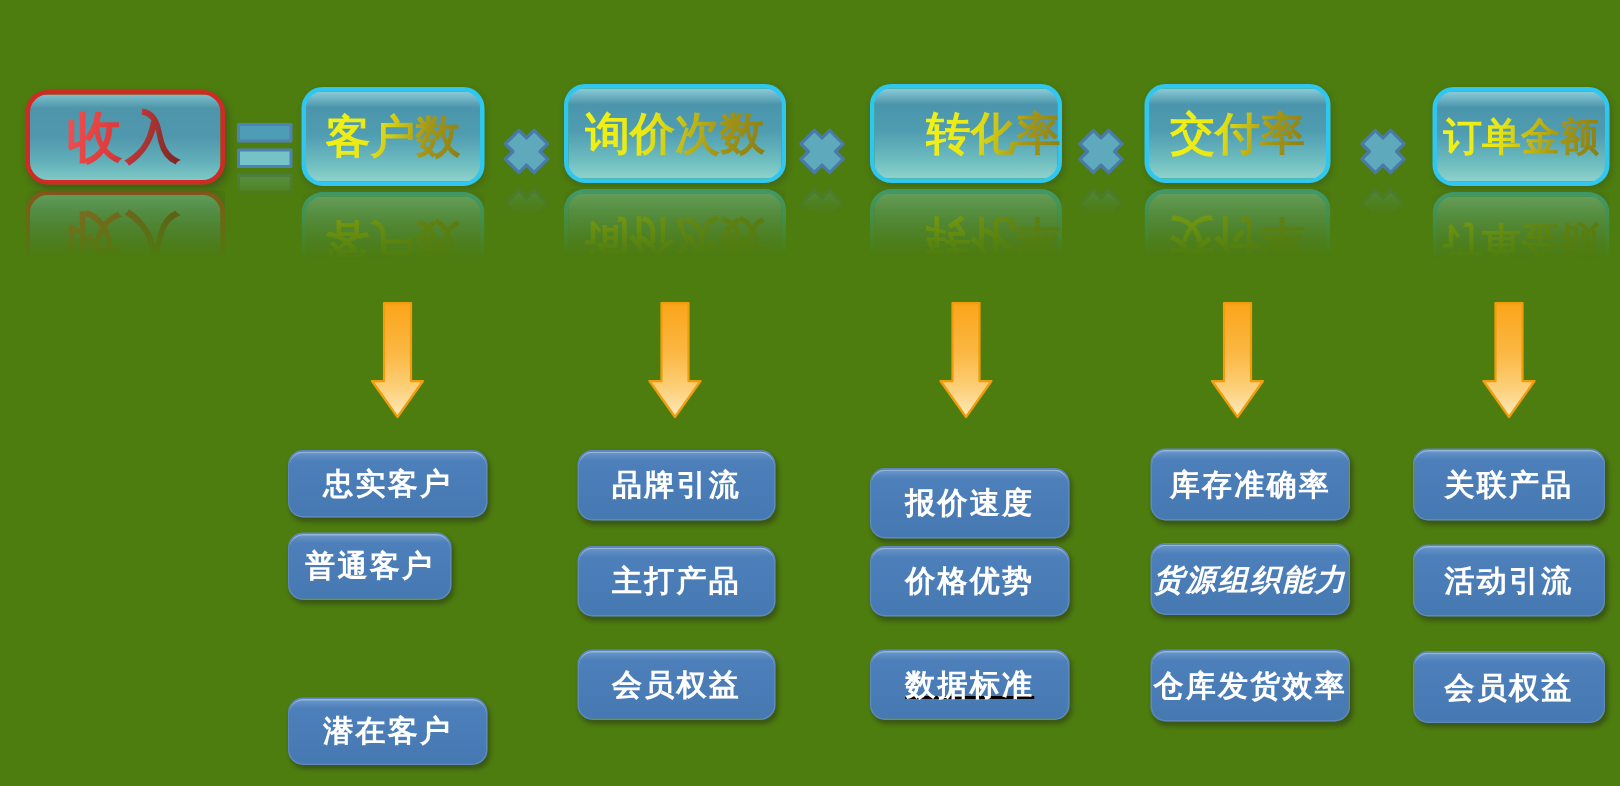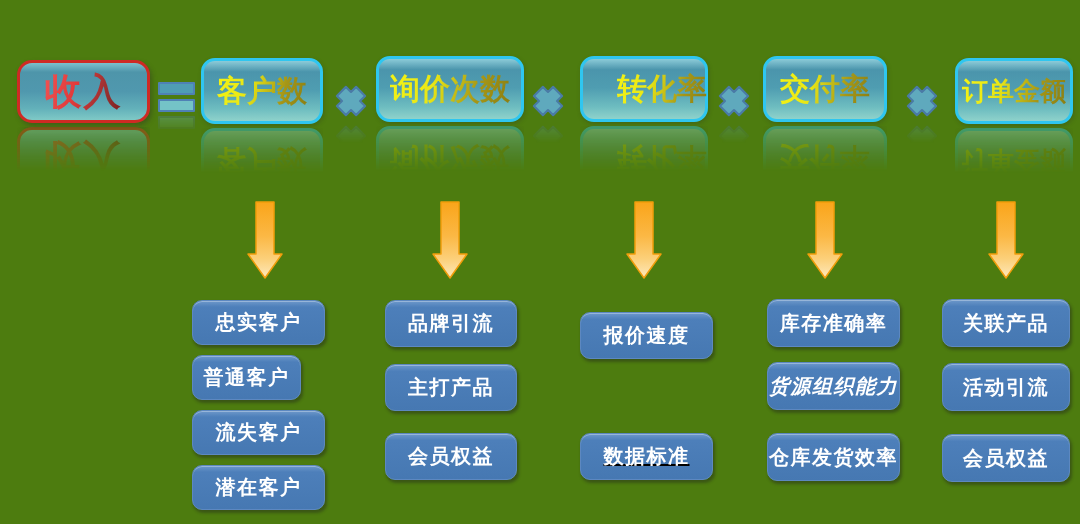--- a/index.html
+++ b/index.html
@@ -133,39 +133,39 @@
   <svg class="arrow" style="left:988px;top:201px;" viewBox="0 0 36 78">
     <polygon points="9,1 27,1 27,53 35,53 18,77 1,53 9,53" fill="url(#gArrow)" stroke="#f19d0b" stroke-width="1.5" stroke-linejoin="round"></polygon>
   </svg>
 
   <div class="item" style="left:192px;top:300px;width:133px;height:45px;">
     <span>忠实客户</span>
   </div>
   <div class="item" style="left:192px;top:355px;width:109px;height:45px;">
     <span>普通客户</span>
   </div>
-  <div class="item" style="left:192px;top:410px;width:133px;height:45px;">
-    <span>流失客户</span>
-  </div>
   <div class="item" style="left:192px;top:465px;width:133px;height:45px;">
     <span>潜在客户</span>
   </div>
 
   <div class="item" style="left:385px;top:300px;width:132px;height:47px;">
     <span>品牌引流</span>
   </div>
   <div class="item" style="left:385px;top:364px;width:132px;height:47px;">
     <span>主打产品</span>
   </div>
   <div class="item" style="left:385px;top:433px;width:132px;height:47px;">
     <span>会员权益</span>
   </div>
 
   <div class="item" style="left:580px;top:312px;width:133px;height:47px;">
     <span>报价速度</span>
+  </div>
+  <div class="item" style="left:580px;top:364px;width:133px;height:47px;">
+    <span>价格优势</span>
   </div>
   <div class="item" style="left:580px;top:433px;width:133px;height:47px;text-decoration:underline;">
     <span>数据标准</span>
   </div>
 
   <div class="item" style="left:767px;top:299px;width:133px;height:48px;">
     <span>库存准确率</span>
   </div>
   <div class="item" style="left:767px;top:362px;width:133px;height:48px;font-style:italic;">
     <span>货源组织能力</span>

